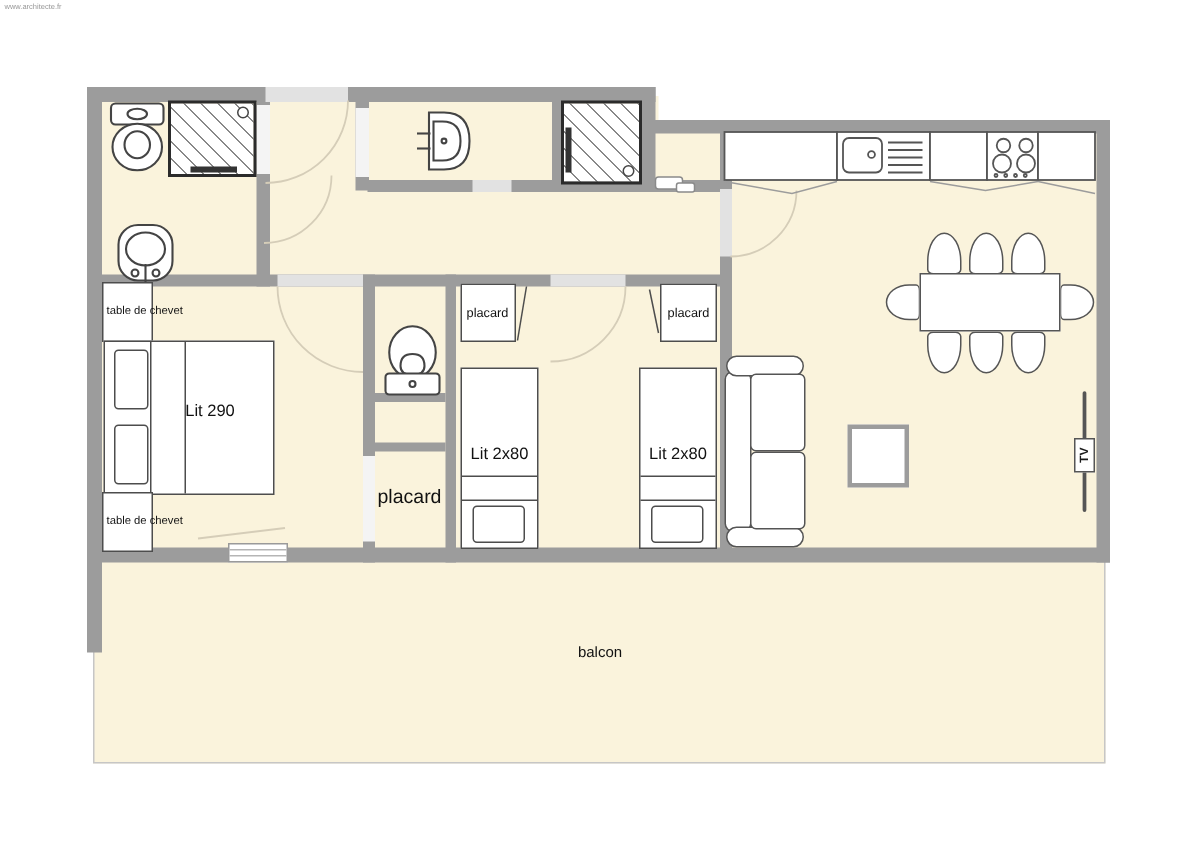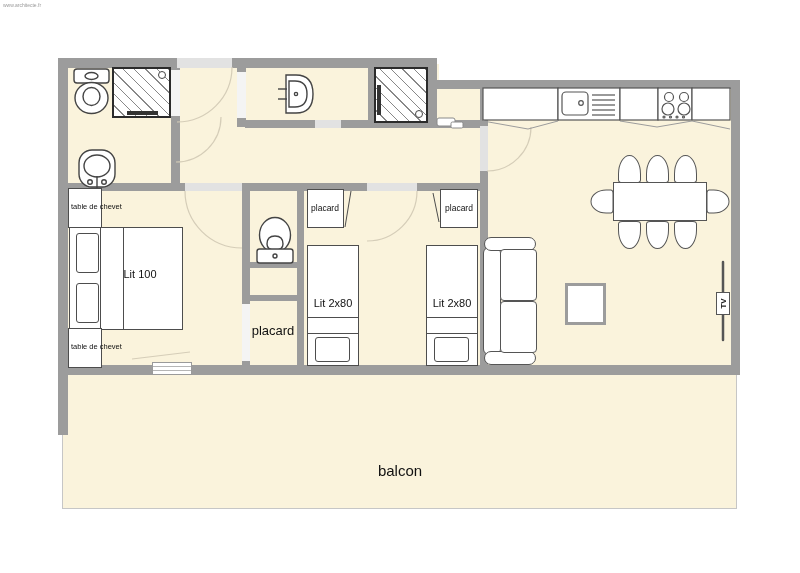--- a/index.html
+++ b/index.html
@@ -35,21 +35,21 @@
 <body>
 
 <div id="stage">
 
   <div class="lbl" style="left:3px;top:2px;font-size:5px;color:#999;">www.architecte.fr</div>
 
   <div class="floor" style="left:66px;top:64px;width:373px;height:303px;"></div>
   <div class="floor" style="left:429px;top:86px;width:304px;height:281px;"></div>
 
   <div class="floor" style="left:62px;top:368px;width:675px;height:141px;border:1.5px solid #c6c6c6;box-sizing:border-box;"></div>
-  <div class="lbl ctr" style="left:360px;top:430px;width:80px;font-size:15px;margin-top:32px;">balcon</div>
+  <div class="lbl ctr" style="left:360px;top:430px;width:80px;font-size:10px;">balcon</div>
 
   <div class="wall" style="left:58px;top:58px;width:379px;height:10px;"></div>
   <div class="wall" style="left:429px;top:80px;width:311px;height:9px;"></div>
   <div class="wall" style="left:58px;top:58px;width:10px;height:377px;"></div>
   <div class="wall" style="left:731px;top:80px;width:9px;height:295px;"></div>
   <div class="wall" style="left:58px;top:365px;width:682px;height:10px;"></div>
   <div class="wall" style="left:58px;top:183px;width:425px;height:8px;"></div>
   <div class="wall" style="left:171px;top:58px;width:9px;height:133px;"></div>
   <div class="wall" style="left:237px;top:58px;width:9px;height:69px;"></div>
   <div class="wall" style="left:242px;top:183px;width:8px;height:192px;"></div>
@@ -170,21 +170,21 @@
 
   <div class="furn" style="left:68px;top:188px;width:34px;height:40px;"></div>
   <div class="lbl" style="left:71px;top:202px;font-size:7.5px;">table de chevet</div>
 
   <div class="furn" style="left:69px;top:227px;width:114px;height:103px;">
     <div class="vline" style="left:30px;"></div>
     <div class="vline" style="left:53px;"></div>
   </div>
   <div class="pillow" style="left:76px;top:233px;width:23px;height:40px;"></div>
   <div class="pillow" style="left:76px;top:283px;width:23px;height:40px;"></div>
-  <div class="lbl ctr" style="left:105px;top:268px;width:70px;font-size:11px;">Lit 100</div>
+  <div class="lbl ctr" style="left:105px;top:268px;width:70px;font-size:11px;">Lit 290</div>
 
   <div class="furn" style="left:68px;top:328px;width:34px;height:40px;"></div>
   <div class="lbl" style="left:71px;top:342px;font-size:7.5px;">table de chevet</div>
 
   <div class="window" style="left:152px;top:362px;width:40px;height:13px;">
     <div class="winline" style="top:3px;"></div>
     <div class="winline" style="top:7px;"></div>
   </div>
 
   <div class="lbl ctr" style="left:249px;top:323px;width:48px;font-size:13px;">placard</div>

